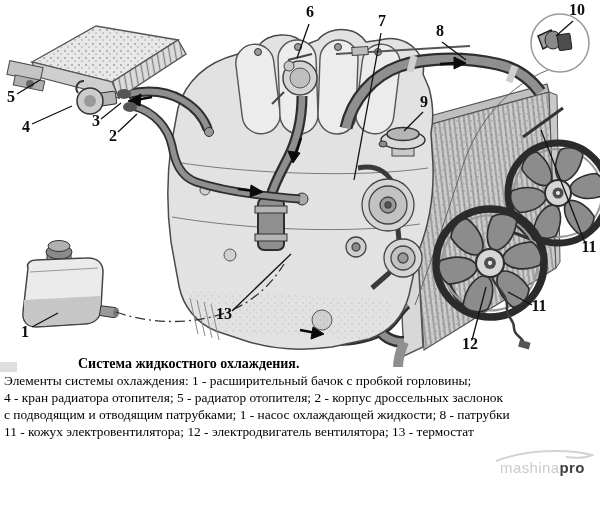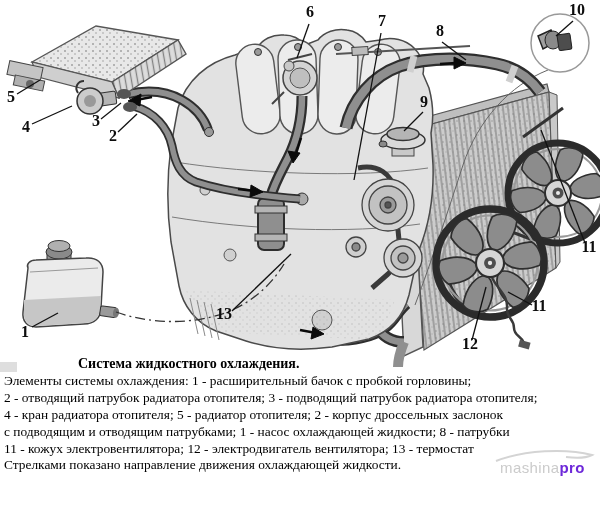--- a/index.html
+++ b/index.html
@@ -6,21 +6,21 @@
   #stage{position:relative;width:600px;height:508px;background:#ffffff;overflow:hidden;
          font-family:"Liberation Serif",serif;}
   #art{position:absolute;left:0;top:0;z-index:1;}
   .co{font-family:"Liberation Serif",serif;font-weight:bold;font-size:16px;fill:#0d0d0d;text-anchor:middle;}
   #legend{position:absolute;left:0;top:356px;width:600px;z-index:3;color:#000;
           font-size:13.4px;line-height:16.9px;}
   #legend .t{font-weight:bold;font-size:14px;padding-left:78px;}
   #legend .l{padding-left:4px;white-space:nowrap;}
   #watermark{position:absolute;left:500px;top:459px;z-index:2;font-family:"Liberation Sans",sans-serif;
              font-size:15px;color:#cbcbcb;letter-spacing:.4px;}
-  #watermark b{color:#6d28d9;}
+  #watermark b{color:#404040;}
   #wm-swoosh{position:absolute;left:494px;top:446px;z-index:2;}
   #smudge{position:absolute;left:0;top:362px;width:17px;height:10px;background:#dedede;z-index:0;}
 </style>
 </head>
 <body>
 
 <div id="stage">
   <div id="smudge"></div>
 
   <svg id="art" width="600" height="372" viewBox="0 0 600 372">
@@ -263,19 +263,17 @@
   </svg>
 
   <svg id="wm-swoosh" width="104" height="18" viewBox="0 0 104 18">
     <path d="M2,15 C30,4 72,2 98,9 C92,12 80,12 72,11" fill="none" stroke="#d4d4d4" stroke-width="2"></path>
   </svg>
   <div id="watermark"><span>mashina</span><b>pro</b></div>
 
   <div id="legend">
     <div class="t">Система жидкостного охлаждения.</div>
     <div class="l">Элементы системы охлаждения: 1 - расширительный бачок с пробкой горловины;</div>
-    <div class="l">2 - отводящий патрубок радиатора отопителя; 3 - подводящий патрубок радиатора отопителя;</div>
     <div class="l">4 - кран радиатора отопителя; 5 - радиатор отопителя; 2 - корпус дроссельных заслонок</div>
     <div class="l">с подводящим и отводящим патрубками; 1 - насос охлаждающей жидкости; 8 - патрубки</div>
     <div class="l">11 - кожух электровентилятора; 12 - электродвигатель вентилятора; 13 - термостат</div>
-    <div class="l">Стрелками показано направление движения охлаждающей жидкости.</div>
   </div>
 </div>
 
 </body></html>

